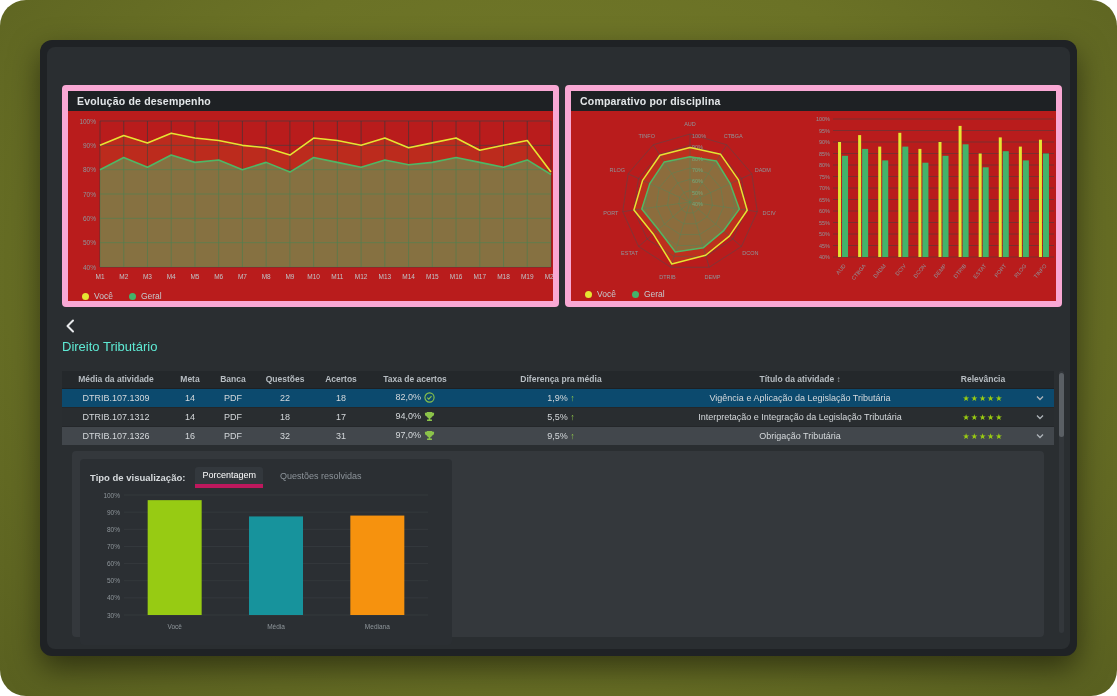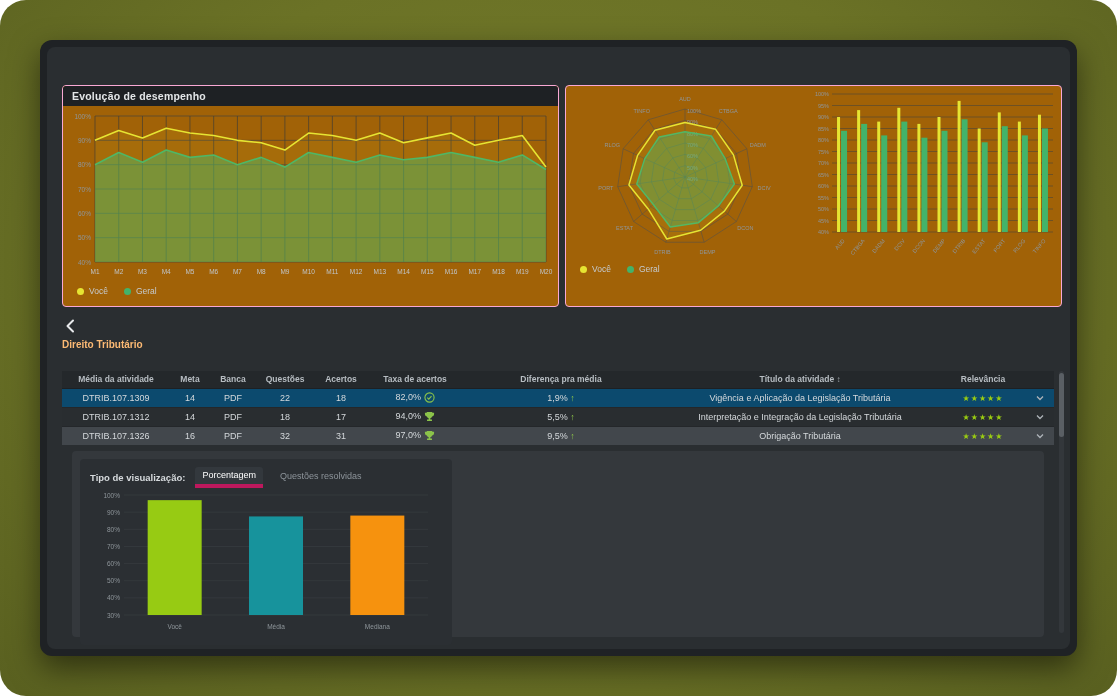--- a/index.html
+++ b/index.html
@@ -3,34 +3,34 @@
 <meta charset="utf-8">
 <style>
   * { margin:0; padding:0; box-sizing:border-box; }
   body { background:#ffffff; font-family:"Liberation Sans", sans-serif; }
   .app { position:relative; width:1117px; height:696px; border-radius:26px; overflow:hidden;
          background:radial-gradient(ellipse at 50% 40%, #747b2b 0%, #6b7226 55%, #596020 100%); }
   .frame { position:absolute; left:40px; top:40px; width:1037px; height:616px;
            background:#1f2225; border-radius:12px; box-shadow:0 12px 30px rgba(0,0,0,.5); padding:7px; }
   .content { position:relative; width:100%; height:100%; background:#2a2e31; border-radius:8px; overflow:hidden; }
 
-  .panel { position:absolute; background:#a16207; border-radius:4px; border:1px solid #f9a8d4; overflow:hidden; }
+  .panel { position:absolute; background:#b91c1c; border-radius:4px; border:6px solid #f9a8d4; overflow:hidden; }
   .panel-header { height:20px; background:#1e2124; color:#e3e6e8; font-size:10.5px; font-weight:bold;
                   line-height:20px; padding-left:9px; letter-spacing:.2px; }
   #evolution-panel { left:15px; top:38px; width:497px; height:222px; }
   #comparison-panel { left:518px; top:38px; width:497px; height:222px; }
   .panel-legend { display:flex; gap:16px; align-items:center; padding:4px 0 0 14px; }
   .legend-item { display:flex; gap:5px; align-items:center; color:#c6cbcf; font-size:8.5px; }
   .dot { width:7px; height:7px; border-radius:50%; display:inline-block; }
 
   .compare-body { display:flex; }
 
   .back-btn { position:absolute; left:13px; top:269px; width:20px; height:20px; cursor:pointer;
               display:flex; align-items:center; justify-content:center; }
-  .page-title { position:absolute; left:15px; top:292px; color:#fdba74; font-size:10px; font-weight:bold; }
+  .page-title { position:absolute; left:15px; top:292px; color:#5eead4; font-size:13px; font-weight:normal; }
 
   .table-wrap { position:absolute; left:15px; top:324px; width:992px; }
   table { width:992px; border-collapse:collapse; table-layout:fixed; }
   thead th { background:#24282b; color:#b7bdc2; font-size:8.5px; font-weight:bold; height:17px;
              border-bottom:1px solid #1d2023; cursor:pointer; }
   tbody td { height:19px; text-align:center; font-size:9px; color:#d4d8db; background:#0c4a6e;
              border-top:1px solid #24272a; vertical-align:middle; }
   tbody tr:nth-child(2) td { background:#292d30; }
   tbody tr.selected td { background:#42474c; }
   .stars { color:#9acc12; font-size:8px; letter-spacing:1px; }
@@ -132,20 +132,21 @@
             <span>Você</span>
           </span>
           <span class="legend-item">
             <span class="dot" style="background: rgb(67, 179, 106);"></span>
             <span>Geral</span>
           </span>
         </div>
       </section>
 
       <section class="panel" id="comparison-panel">
+        <div class="panel-header">Comparativo por disciplina</div>
         <div class="compare-body">
           <svg id="radar-svg" width="238" height="176">
               <polygon points="119,91 119,91 119,91 119,91 119,91 119,91 119,91 119,91 119,91 119,91 119,91" fill="none" stroke="#4a4f53" stroke-width="0.5"></polygon>
               <polygon points="119,79.66666666666667 125.12726259783011,81.46579329457995 129.30916261401788,86.29196318597862 130.21797634131724,92.61290150043057 127.56516184268159,98.42175498471323 122.1929689775362,101.8742537009643 115.8070310224638,101.8742537009643 110.43483815731841,98.42175498471323 107.78202365868276,92.61290150043057 108.69083738598212,86.29196318597863 112.87273740216989,81.46579329457995" fill="none" stroke="#4a4f53" stroke-width="0.5"></polygon>
               <polygon points="119,68.33333333333333 131.25452519566022,71.93158658915989 139.61832522803576,81.58392637195725 141.43595268263448,94.22580300086113 136.13032368536318,105.84350996942646 125.38593795507241,112.7485074019286 112.61406204492759,112.7485074019286 101.86967631463682,105.84350996942646 96.56404731736552,94.22580300086113 98.38167477196424,81.58392637195725 106.74547480433979,71.93158658915989" fill="none" stroke="#4a4f53" stroke-width="0.5"></polygon>
               <polygon points="119,57 137.38178779349033,62.397379883739845 149.92748784205364,76.87588955793586 152.65392902395172,95.83870450129169 144.69548552804477,113.2652649541397 128.57890693260862,123.62276110289291 109.4210930673914,123.62276110289292 93.30451447195523,113.2652649541397 85.34607097604828,95.8387045012917 88.07251215794636,76.87588955793588 100.61821220650968,62.39737988373984" fill="none" stroke="#4a4f53" stroke-width="0.5"></polygon>
               <polygon points="119,45.666666666666664 143.50905039132044,52.86317317831979 160.23665045607152,72.16785274391448 163.87190536526896,97.45160600172225 153.26064737072636,120.68701993885293 131.77187591014481,134.4970148038572 106.2281240898552,134.4970148038572 84.73935262927363,120.68701993885293 74.12809463473104,97.45160600172227 77.76334954392848,72.1678527439145 94.49094960867959,52.863173178319784" fill="none" stroke="#4a4f53" stroke-width="0.5"></polygon>
               <polygon points="119,34.333333333333336 149.63631298915053,43.32896647289974 170.54581307008937,67.45981592989311 175.0898817065862,99.06450750215282 161.82580921340798,128.10877492356616 134.964844887681,145.3712685048215 103.035155112319,145.37126850482153 76.17419078659205,128.10877492356616 62.91011829341382,99.06450750215282 67.45418692991062,67.45981592989313 88.36368701084947,43.32896647289974" fill="none" stroke="#4a4f53" stroke-width="0.5"></polygon>
               <polygon points="119,23 155.76357558698064,33.79475976747968 180.85497568410725,62.75177911587173 186.30785804790344,100.67740900258339 170.39097105608957,135.5305299082794 138.1578138652172,156.24552220578582 99.84218613478279,156.24552220578585 67.60902894391045,135.5305299082794 51.69214195209658,100.67740900258339 57.14502431589274,62.75177911587174 82.23642441301936,33.794759767479675" fill="none" stroke="#4a4f53" stroke-width="0.5"></polygon>
               <line x1="119" y1="91" x2="119" y2="23" stroke="#4a4f53" stroke-width="0.5"></line>

